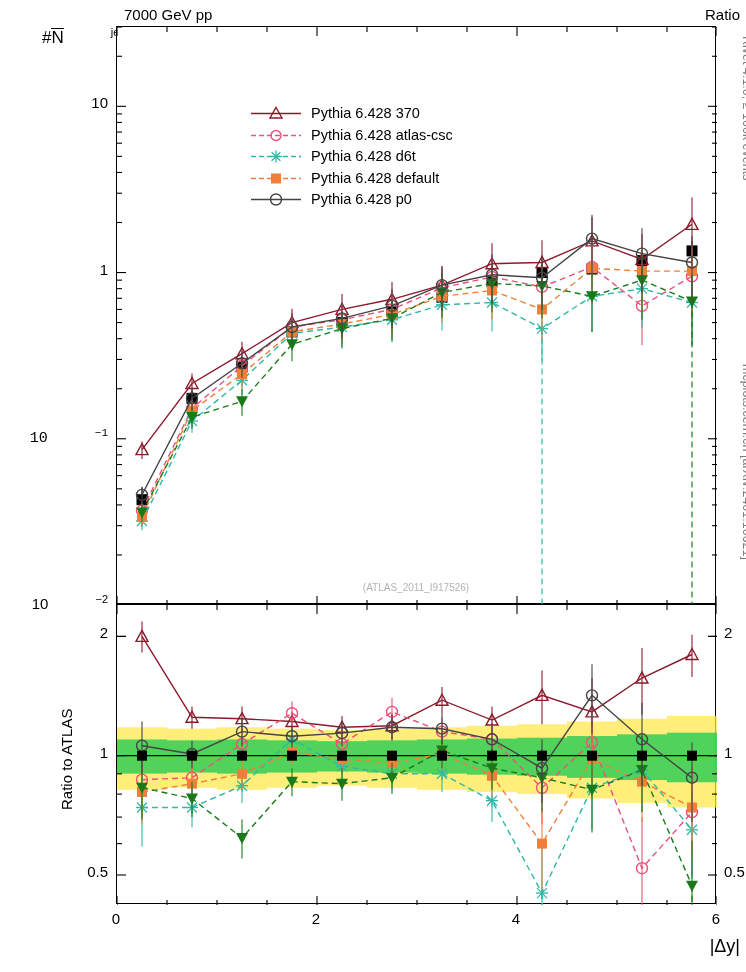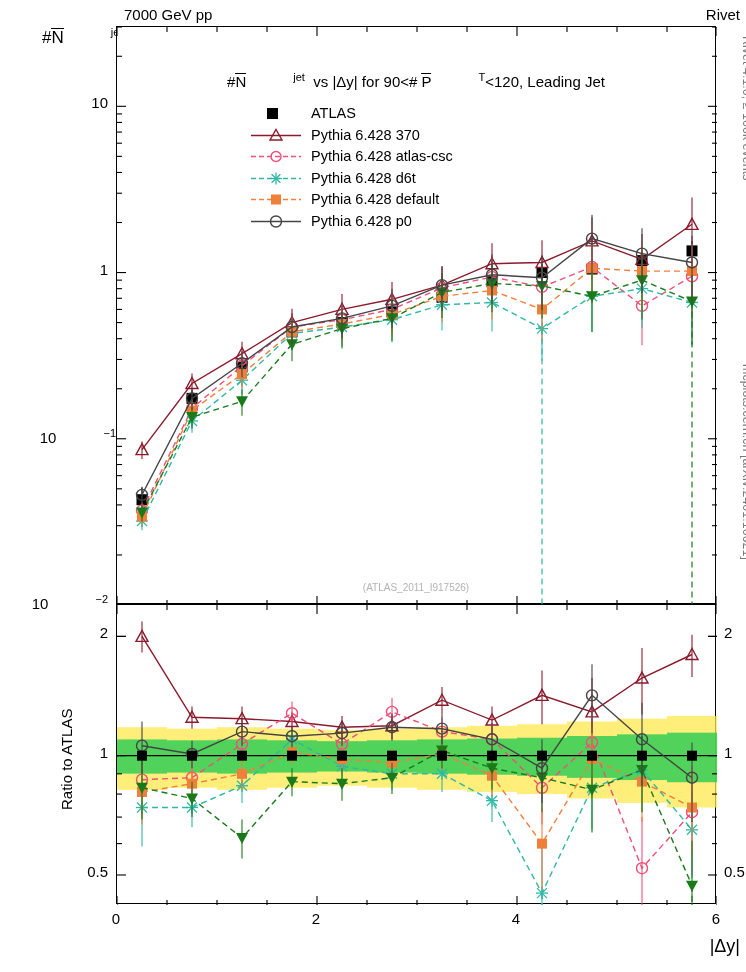--- a/index.html
+++ b/index.html
@@ -46,21 +46,21 @@
 
   .ylab-main{position:absolute;left:14px;top:26px;font-size:17px;}
   .ylab-ratio{position:absolute;font-size:15px;}
 </style>
 </head>
 <body>
 
 <div id="root">
 
   <div class="hdr" id="hdr-left">7000 GeV pp</div>
-  <div class="hdr" id="hdr-right">Rivet</div>
+  <div class="hdr" id="hdr-right">Ratio</div>
 
   <div class="rot rightcap" style="left:726px;top:36px;transform:rotate(90deg);">Rivet 4.1.0,  ≥ 100k events</div>
   <div class="rot rightcap" style="left:726px;top:364px;transform:rotate(90deg);">mcplots.cern.ch [arXiv:2401.10621]</div>
 
   <div class="ylab-main">
     #<span style="border-top:1.4px solid #000;display:inline-block;line-height:1.05;">N</span><span class="exp" style="font-size:11px;">jet</span>
   </div>
 
   <div id="main-frame">
     <svg class="svgwrap" id="main-svg" width="600" height="578">
@@ -380,34 +380,22 @@
         <circle cx="275" cy="278.8965861709588" r="5.5" fill="none" stroke="#444444" stroke-width="1.4"></circle>
         <circle cx="325" cy="258.12808703921957" r="5.5" fill="none" stroke="#444444" stroke-width="1.4"></circle>
         <circle cx="375" cy="247.74000091392446" r="5.5" fill="none" stroke="#444444" stroke-width="1.4"></circle>
         <circle cx="425" cy="250.7801359472848" r="5.5" fill="none" stroke="#444444" stroke-width="1.4"></circle>
         <circle cx="475" cy="211.61031823497984" r="5.5" fill="none" stroke="#444444" stroke-width="1.4"></circle>
         <circle cx="525" cy="226.60033110008345" r="5.5" fill="none" stroke="#444444" stroke-width="1.4"></circle>
         <circle cx="575" cy="235.4513039751854" r="5.5" fill="none" stroke="#444444" stroke-width="1.4"></circle>
         <line x1="425" y1="301.6006580422129" x2="425" y2="578" stroke="#2fb8a6" stroke-width="1.2" stroke-dasharray="6,4"></line>
         <line x1="575" y1="274.4525656019513" x2="575" y2="578" stroke="#1a7a1a" stroke-width="1.2" stroke-dasharray="6,4"></line>
       </svg>
-    <div class="title-text">
-      #<span style="border-top:1.3px solid #000;display:inline-block;line-height:1.05;">N</span><span class="exp">jet</span>
-      &nbsp;vs |Δy| for 90&lt;#&nbsp;<span style="border-top:1.3px solid #000;display:inline-block;line-height:1.05;">P</span><span class="exp">T</span>&lt;120, Leading Jet
-    </div>
 
     <div id="legend">
-      <div class="leg-row">
-        <span class="leg-mark">
-          <svg width="58" height="21">
-              <rect x="18" y="5" width="11" height="11" fill="#000"></rect>
-            </svg>
-        </span>
-        <span class="leg-label">ATLAS</span>
-      </div>
       <div class="leg-row">
         <span class="leg-mark">
           <svg width="58" height="21">
               <line x1="2" y1="10.5" x2="52" y2="10.5" stroke="#8b1a2b" stroke-width="1.4"></line>
               <polygon points="27,4.5 33,15 21,15" fill="none" stroke="#8b1a2b" stroke-width="1.4"></polygon>
             </svg>
         </span>
         <span class="leg-label">Pythia 6.428 370</span>
       </div>
       <div class="leg-row">
@@ -752,21 +740,21 @@
       </svg>
   </div>
 
   <div class="rot ylab-ratio" style="left:30px;top:810px;transform:rotate(-90deg);">Ratio to ATLAS</div>
 
   <div id="xlabel">|Δy|</div>
 
   <div id="tick-layer">
       <div class="tick-lab" style="left: 80px; top: 94.3116px; transform: translateX(-100%);">10</div>
       <div class="tick-lab" style="left: 80px; top: 260.541px; transform: translateX(-100%);">1</div>
-      <div class="tick-lab" style="left: 88px; top: 426.771px; transform: translateX(-100%);">10<span class="exp">−1</span></div>
+      <div class="tick-lab" style="left: 80px; top: 426.771px; transform: translateX(-100%); font-family: Liberation Mono, monospace;">10<span class="exp">−1</span></div>
       <div class="tick-lab" style="left: 80px; top: 593px; transform: translateX(-100%);">10<span class="exp">−2</span></div>
       <div class="tick-lab" style="left: 80px; top: 624.381px; transform: translateX(-100%);">2</div>
       <div class="tick-lab" style="left: 80px; top: 743.686px; transform: translateX(-100%);">1</div>
       <div class="tick-lab" style="left: 80px; top: 862.99px; transform: translateX(-100%);">0.5</div>
       <div class="tick-lab" style="left: 696px; top: 624.381px;">2</div>
       <div class="tick-lab" style="left: 696px; top: 743.686px;">1</div>
       <div class="tick-lab" style="left: 696px; top: 862.99px;">0.5</div>
       <div class="tick-lab" style="left: 88px; top: 910px; transform: translateX(-50%);">0</div>
       <div class="tick-lab" style="left: 288px; top: 910px; transform: translateX(-50%);">2</div>
       <div class="tick-lab" style="left: 488px; top: 910px; transform: translateX(-50%);">4</div>

